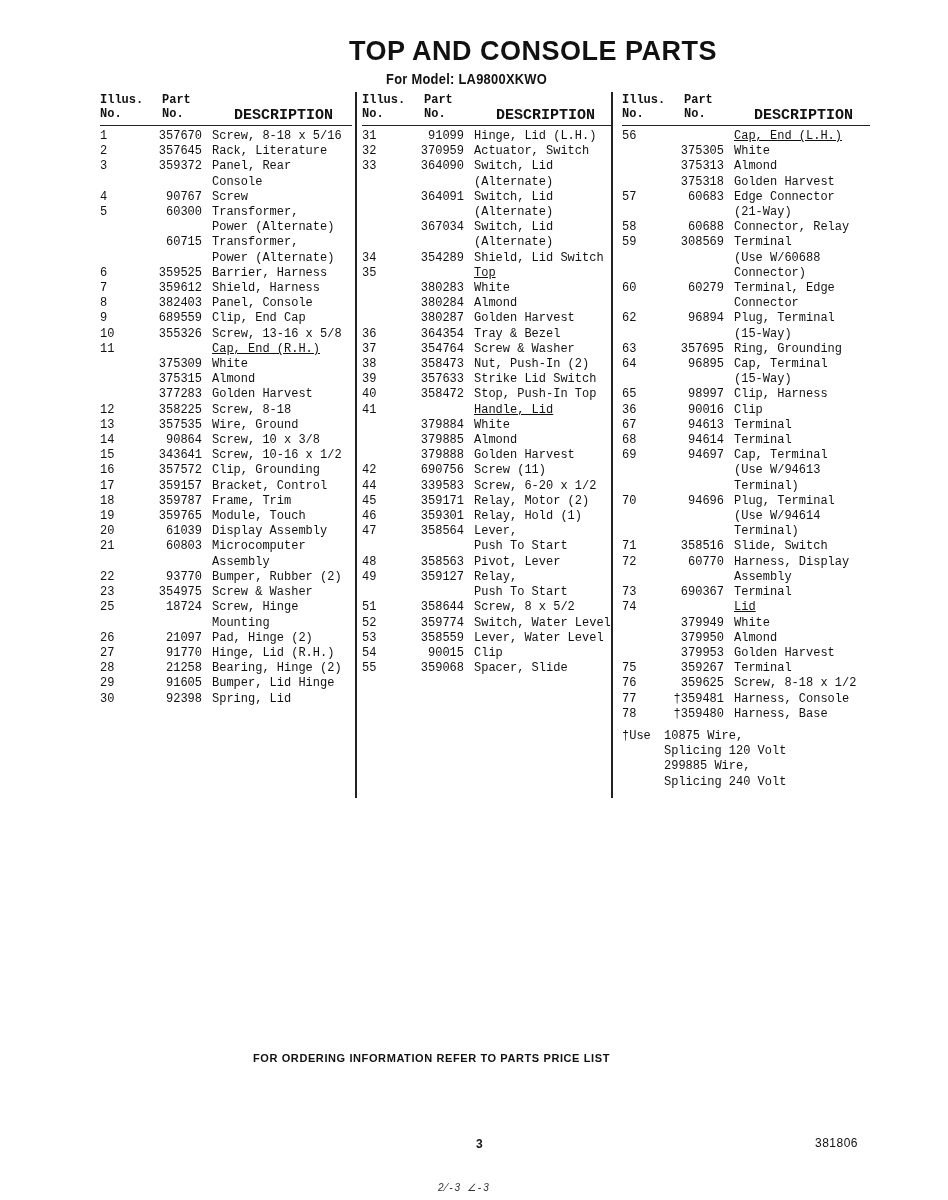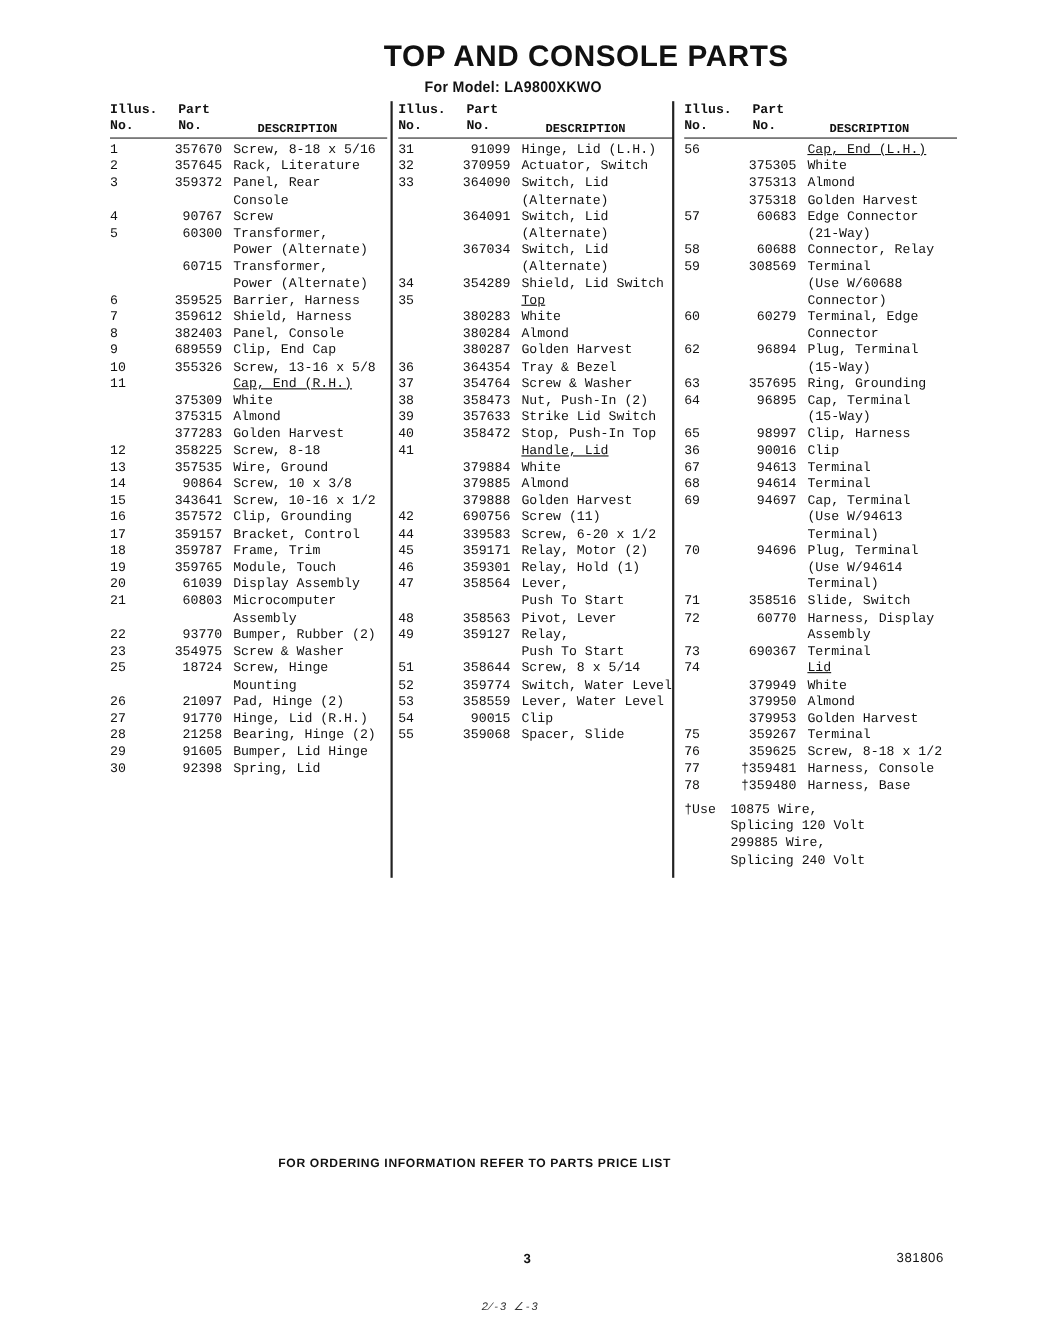--- a/index.html
+++ b/index.html
@@ -30,21 +30,21 @@
     position: absolute; width: 2px; background: #222; top: 92px; height: 706px;
   }
   .div1 { left: 355px; }
   .div2 { left: 611px; }
   .hdr {
     position: relative; height: 33px; border-bottom: 1.5px solid #222;
     margin-bottom: 3px; font-weight: bold; font-size: 12px;
   }
   .hdr .h-illus { position: absolute; left: 0; top: 1px; line-height: 14px; }
   .hdr .h-part { position: absolute; left: 62px; top: 1px; line-height: 14px; }
-  .hdr .h-desc { position: absolute; left: 134px; bottom: 1px; font-size: 11px; }
+  .hdr .h-desc { position: absolute; left: 134px; bottom: 1px; font-size: 15px; }
   .col2 .hdr .h-part { left: 62px; }
   .col2 .hdr .h-desc { left: 134px; }
   .col3 .hdr .h-part { left: 62px; }
   .col3 .hdr .h-desc { left: 132px; }
   .row { display: flex; line-height: 15.2px; font-size: 12px; }
   .row .illus { width: 42px; flex: none; }
   .row .part { width: 70px; flex: none; text-align: right; padding-right: 10px; box-sizing: border-box; }
   .row .desc { flex: 1; white-space: pre; }
   .col3 .row .part { width: 70px; padding-right: 10px; }
   .row .desc.u span { text-decoration: underline; }
@@ -443,21 +443,21 @@
       <span class="desc"><span>Relay,</span></span>
     </div>
     <div class="row">
       <span class="illus"></span>
       <span class="part"></span>
       <span class="desc"><span>Push To Start</span></span>
     </div>
     <div class="row">
       <span class="illus">51</span>
       <span class="part">358644</span>
-      <span class="desc"><span>Screw, 8 x 5/14</span></span>
+      <span class="desc"><span>Screw, 8 x 5/2</span></span>
     </div>
     <div class="row">
       <span class="illus">52</span>
       <span class="part">359774</span>
       <span class="desc"><span>Switch, Water Level</span></span>
     </div>
     <div class="row">
       <span class="illus">53</span>
       <span class="part">358559</span>
       <span class="desc"><span>Lever, Water Level</span></span>

